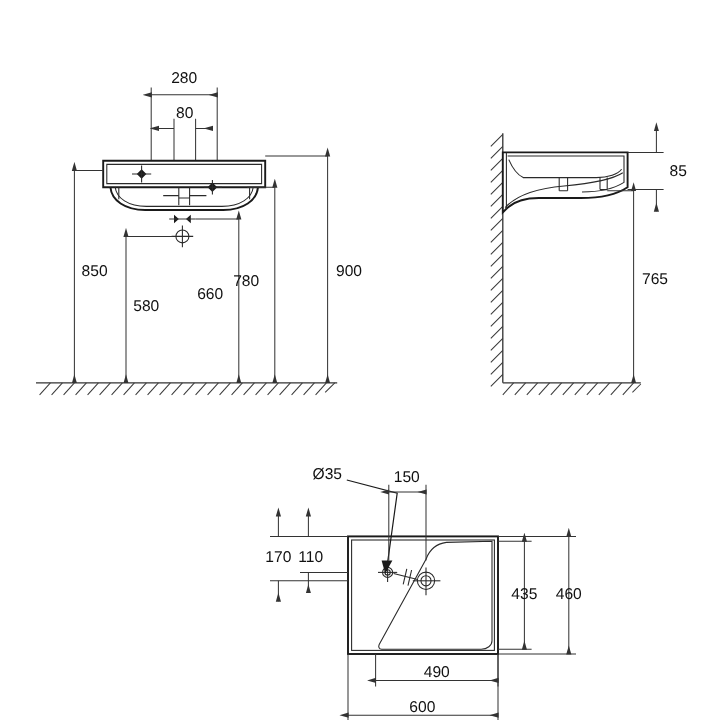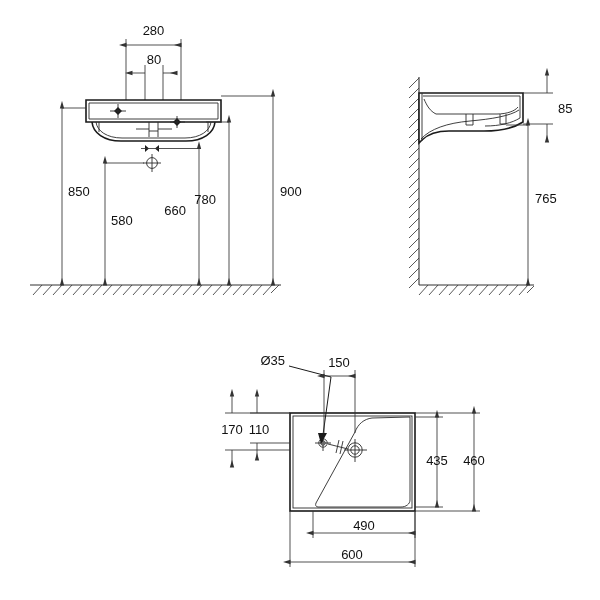--- a/index.html
+++ b/index.html
@@ -12,20 +12,21 @@
     width: 600px;
     height: 600px;
     font-family: "Liberation Sans", sans-serif;
     overflow: hidden;
   }
   #drawing-root {
     position: relative;
     width: 600px;
     height: 556px;
     background: #ffffff;
+    margin-top: 34px;
   }
   svg#tech-drawing {
     display: block;
     width: 600px;
     height: 600px;
   }
   .obj {
     fill: none;
     stroke: #1a1a1a;
     stroke-width: 1.6;

